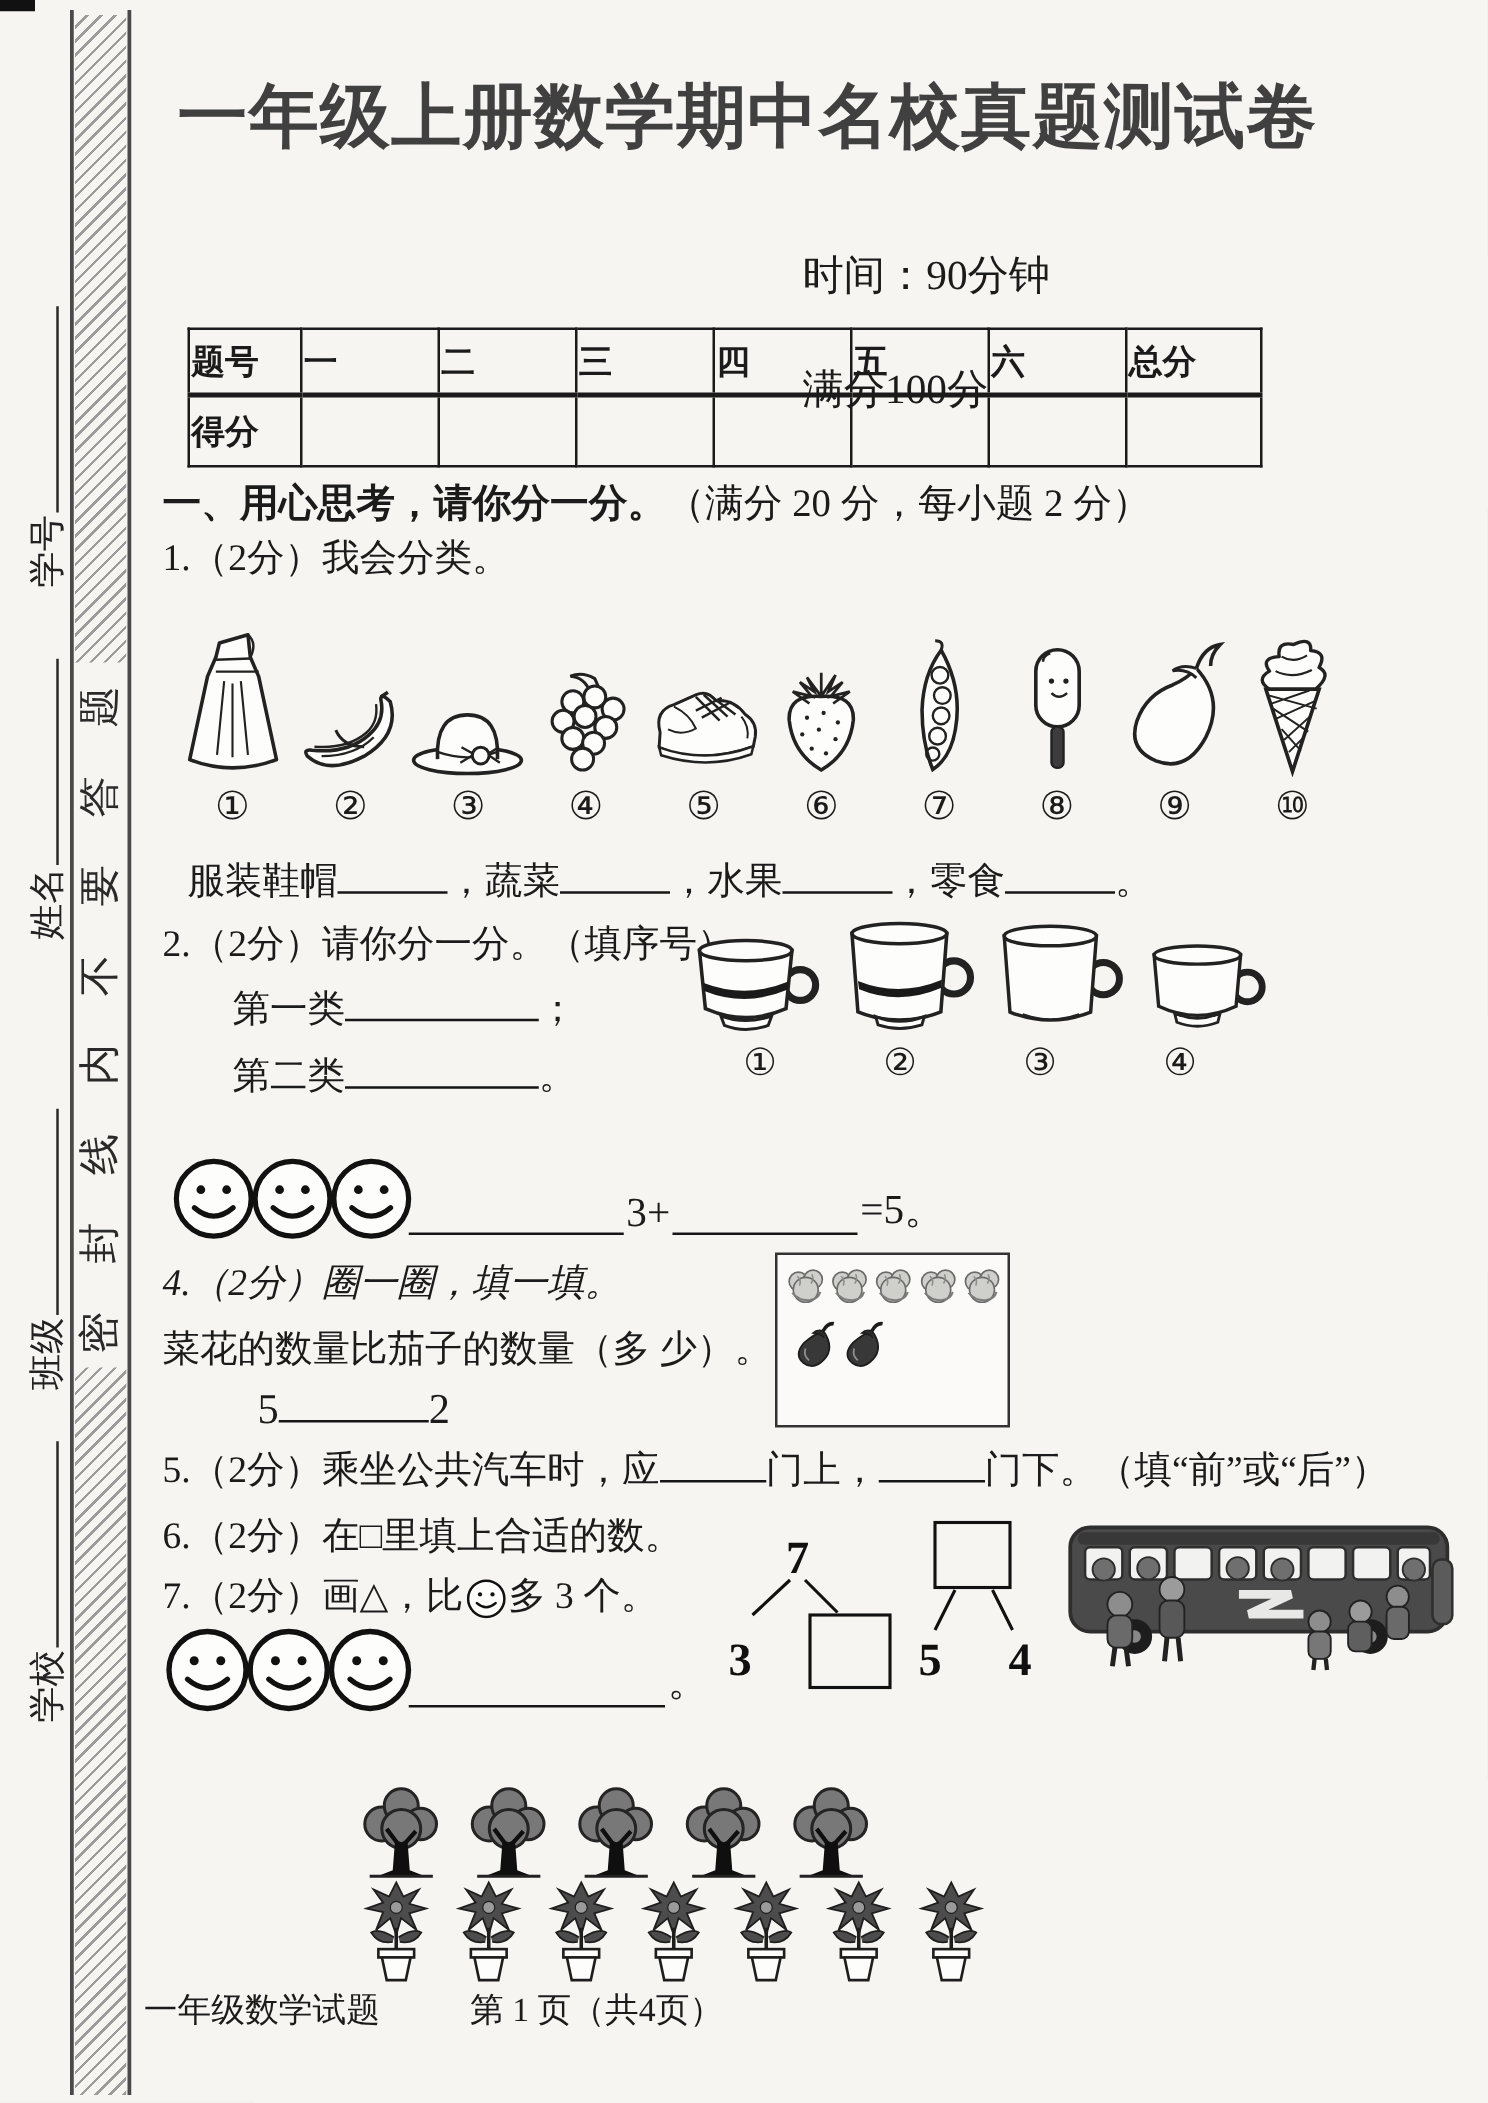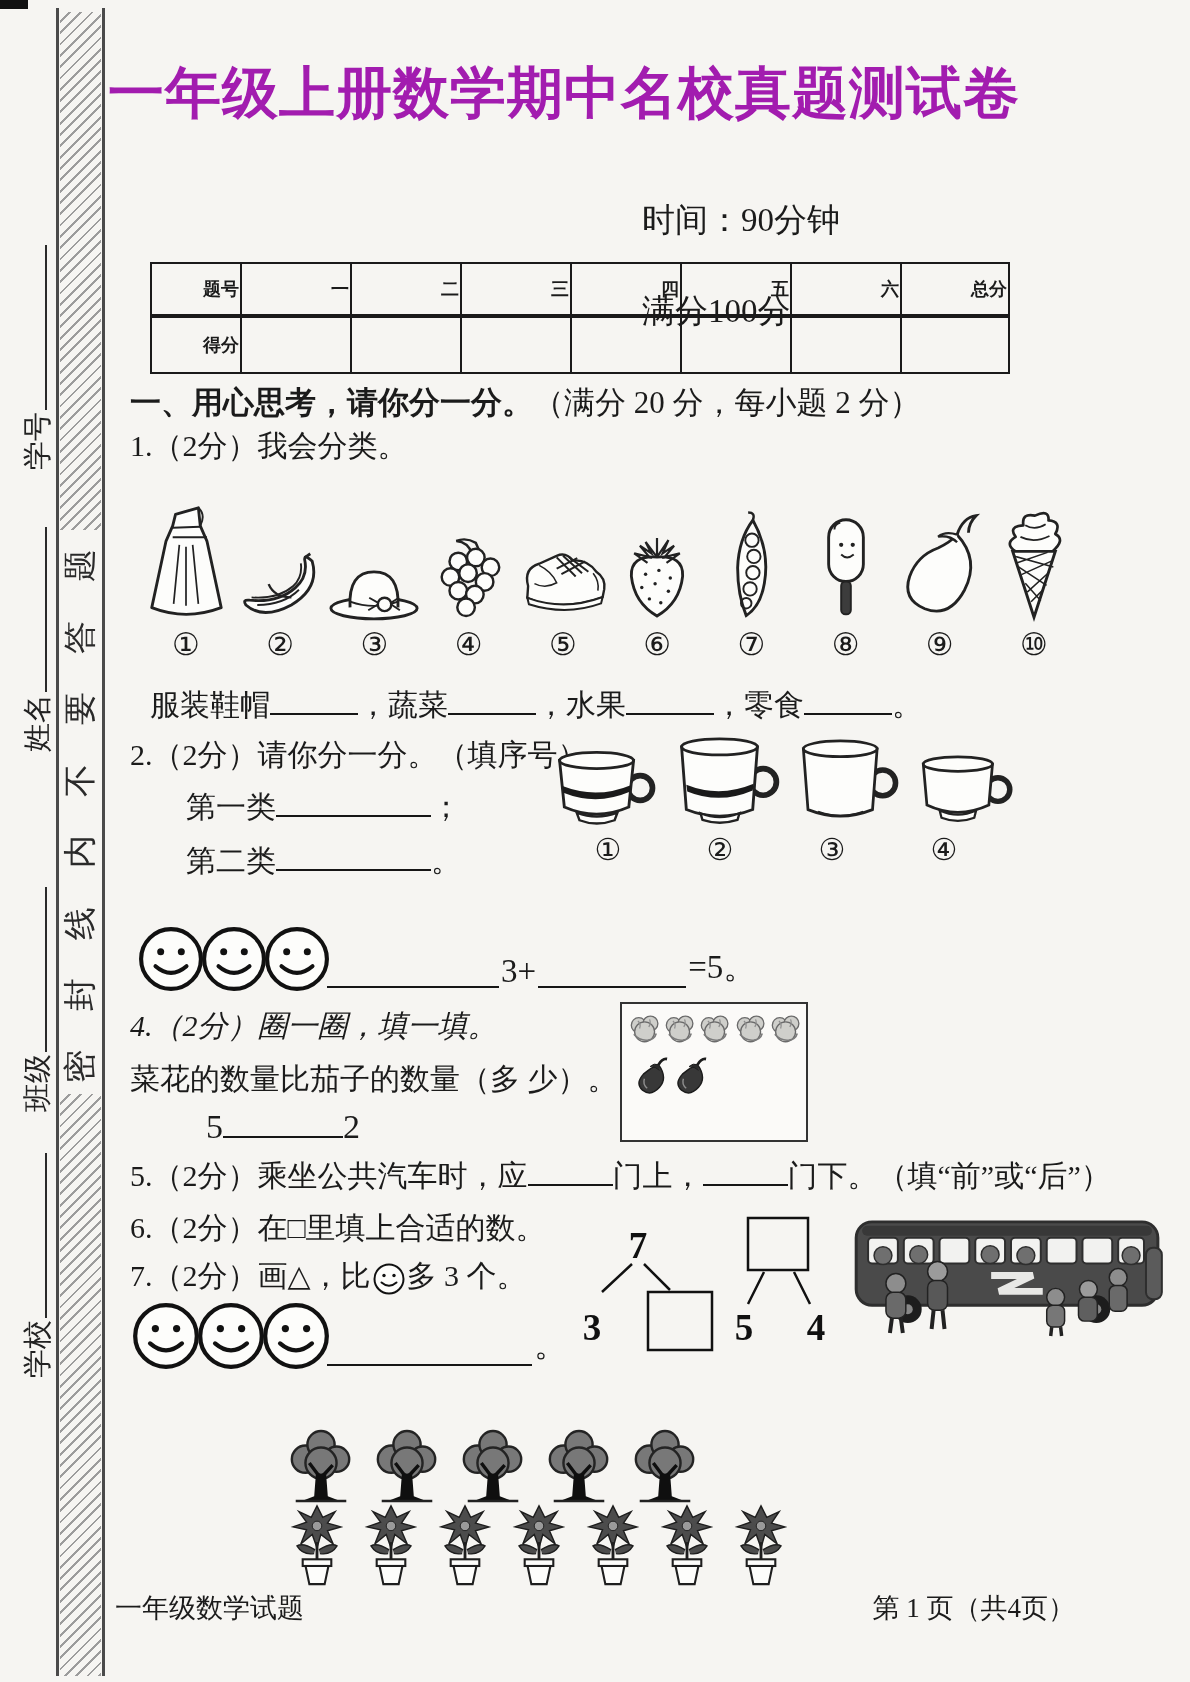--- a/index.html
+++ b/index.html
@@ -14,27 +14,27 @@
   .seal-col{position:absolute;left:57px;top:549px;width:46px;height:534px;
             display:flex;flex-direction:column;justify-content:space-between;align-items:center;
             font-size:33px;color:#2a2a2a;}
   .seal-col span{display:block;transform:rotate(-90deg);line-height:1;}
   .vlabel{position:absolute;left:16px;transform:rotate(-90deg);transform-origin:0 0;
           white-space:nowrap;font-size:29px;color:#222;}
   .vlabel .fill-line{display:inline-block;width:165px;border-bottom:2.2px solid #2a2a2a;height:1em;margin-left:2px;}
   .scan-blob{position:absolute;left:0;top:0;width:28px;height:9px;background:#111;}
 
   
-  .title{position:absolute;left:108px;top:56px;width:980px;text-align:left;
-         font-size:56px;font-weight:bold;letter-spacing:1px;color:#a21caf;}
+  .title{position:absolute;left:108px;top:56px;width:980px;text-align:center;
+         font-size:56px;font-weight:bold;letter-spacing:1px;color:#404040;}
   .meta{position:absolute;left:642px;top:198px;font-size:33px;display:flex;gap:46px;white-space:nowrap;flex-direction:column;}
 
   
   table.score{position:absolute;left:150px;top:262px;border-collapse:collapse;table-layout:fixed;}
-  table.score td{border:2.5px solid #1a1a1a;text-align:right;font-size:18px;font-weight:bold;
+  table.score td{border:2.5px solid #1a1a1a;text-align:left;font-size:27px;font-weight:bold;
                  font-family:"Liberation Sans","DejaVu Sans",sans-serif;}
   table.score tr.r1 td{height:48px;border-bottom:4px solid #1a1a1a;}
   table.score tr.r2 td{height:52px;}
 
   
   .line{position:absolute;font-size:30px;white-space:nowrap;}
   .sec-head{font-size:31px;font-weight:bold;font-family:"Liberation Sans","DejaVu Sans",sans-serif;}
   .sec-head .note{font-weight:normal;font-family:"Liberation Serif","DejaVu Serif",serif;}
   .blank{display:inline-block;border-bottom:2.2px solid #161616;height:0.95em;vertical-align:baseline;}
   .b85{width:85px;} .b88{width:88px;} .b120{width:120px;} .b148{width:148px;}
@@ -69,21 +69,21 @@
                  font-family:"Liberation Serif","DejaVu Serif",serif;}
 
   
   .tree-row{position:absolute;left:286px;top:1428px;display:flex;gap:16px;}
   .flower-row{position:absolute;left:283px;top:1504px;display:flex;gap:6px;}
 
   .inline-ico{vertical-align:-9px;margin:0 2px;}
 
   
   .footer{position:absolute;left:115px;top:1590px;width:960px;display:flex;
-          justify-content:space-between;gap:72px;font-size:27px;}
+          justify-content:flex-start;gap:72px;font-size:27px;}
 </style>
 </head>
 <body>
 
 <svg width="0" height="0" style="position:absolute" aria-hidden="true">
   <defs>
     <symbol id="sym-dress" viewBox="0 0 82 124">
       <path d="M30 12 L54 5 L56 24 L63 40 L78 110 Q41 124 5 110 L20 40 L27 24 Z" fill="#fdfdfb" stroke="#222" stroke-width="3" stroke-linejoin="round"></path>
       <path d="M27 26 L56 25 M27 36 L63 36" stroke="#222" stroke-width="2" fill="none"></path>
       <path d="M54 5 Q62 12 56 24" fill="none" stroke="#222" stroke-width="2"></path>

